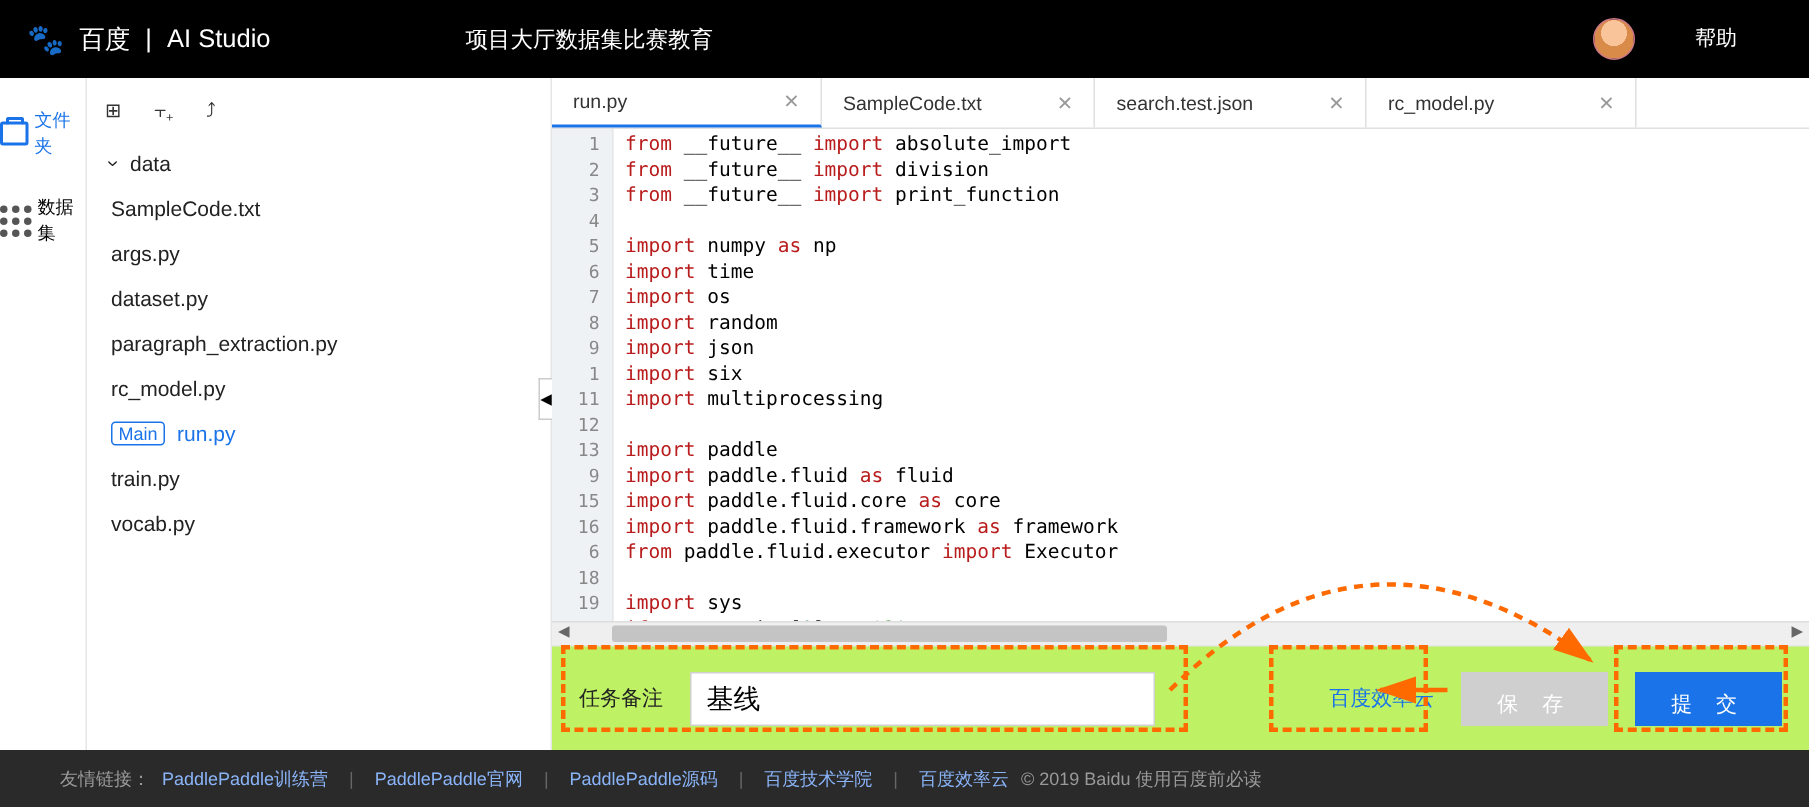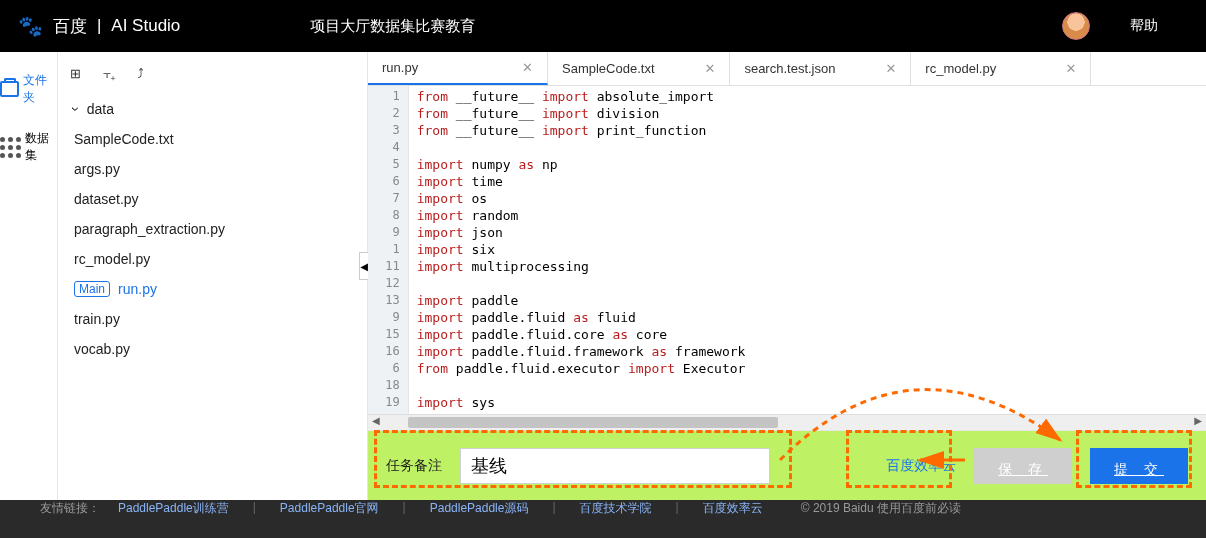--- a/index.html
+++ b/index.html
@@ -39,29 +39,29 @@
   .kblue{color:#b91c1c;} .kstr{color:#008000;} .knum{color:#098658;}
   .hscroll { height:16px; background:#efefef; border-top:1px solid #ddd; position:relative;}
   .hscroll .thumb{position:absolute;left:40px;top:2px;height:11px;width:370px;background:#c4c4c4;border-radius:2px;}
   .hscroll .arrows{position:absolute;top:0;font-size:10px;color:#666;}
   .collapse-handle{position:absolute;left:-9px;top:200px;width:9px;height:28px;background:#fff;border:1px solid #ccc;border-right:none;display:flex;align-items:center;justify-content:center;font-size:10px;cursor:pointer;}
   .bottom-bar { height:70px; border-top:1px solid #e6e6e6; display:flex; align-items:center; padding:0 18px; gap:18px; background:#bef264;}
   .bb-label { font-size:14px; color:#222;}
   .bb-input { width:310px; height:36px; border:1px solid #d0d0d0; padding:1px 10px; font-size:18px;}
   .bb-spacer{flex:1;}
   .link-view{color:#1a73e8;font-size:14px;cursor:pointer;}
-  .btn{height:36px;padding:13px 24px;border:none;font-size:14px;cursor:pointer;color:#fff;letter-spacing:6px;text-decoration:underline;}
+  .btn{height:36px;padding:13px 24px;border:none;font-size:14px;cursor:pointer;color:#fff;letter-spacing:6px;}
   .btn.save{background:#cfcfcf;}
   .btn.submit{background:#1a73e8;}
   .dash{position:absolute;border:3px dashed #ff6a00;pointer-events:none;}
   .dash.a{left:374px;top:430px;width:418px;height:58px;}
   .dash.b{left:846px;top:430px;width:106px;height:58px;}
   .dash.c{left:1076px;top:430px;width:116px;height:58px;}
   .arrow-path{position:absolute;left:760px;top:350px;width:330px;height:120px;pointer-events:none;}
-  .footer { background:#2a2a2a; color:#999; height:38px; display:flex; padding:0 40px; font-size:12px; gap:18px;}
+  .footer { background:#2a2a2a; color:#999; height:38px; display:flex; align-items:center; padding:0 40px; font-size:12px; gap:8px;}
   .footer a{color:#8ab4f8;text-decoration:none;}
   .sep{color:#666;padding:0 6px;}
   .container{position:relative;width:1206px;}
 </style>
 </head>
 <body>
 <div class="container">
 
 <div class="topbar">
   <div class="logo">
@@ -193,21 +193,21 @@
   <span>友情链接：</span>
   <a>PaddlePaddle训练营</a>
       <span class="sep">|</span>
   <a>PaddlePaddle官网</a>
       <span class="sep">|</span>
   <a>PaddlePaddle源码</a>
       <span class="sep">|</span>
   <a>百度技术学院</a>
       <span class="sep">|</span>
   <a>百度效率云</a>
-  <span style="margin-left:20px">© 2019 Baidu 使用百度前必读</span>
+  <span style="">© 2019 Baidu 使用百度前必读</span>
 </div>
 
 <div class="dash a"></div>
 <div class="dash b"></div>
 <div class="dash c"></div>
 <svg class="arrow-path">
   <defs>
         <marker id="ah" markerWidth="10" markerHeight="10" refX="8" refY="3" orient="auto">
           <path d="M0,0 L0,6 L9,3 z" fill="#ff6a00"></path>
         </marker>

